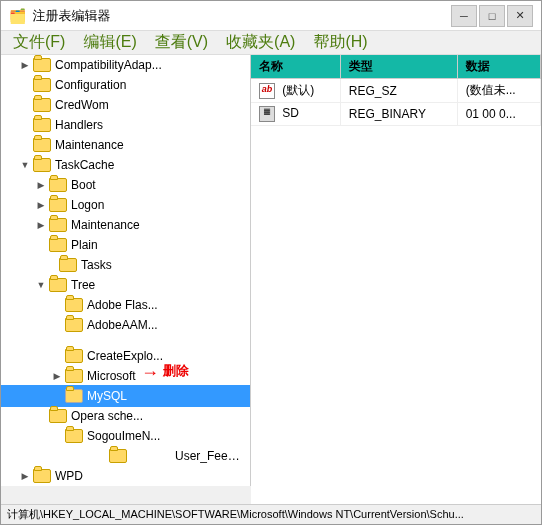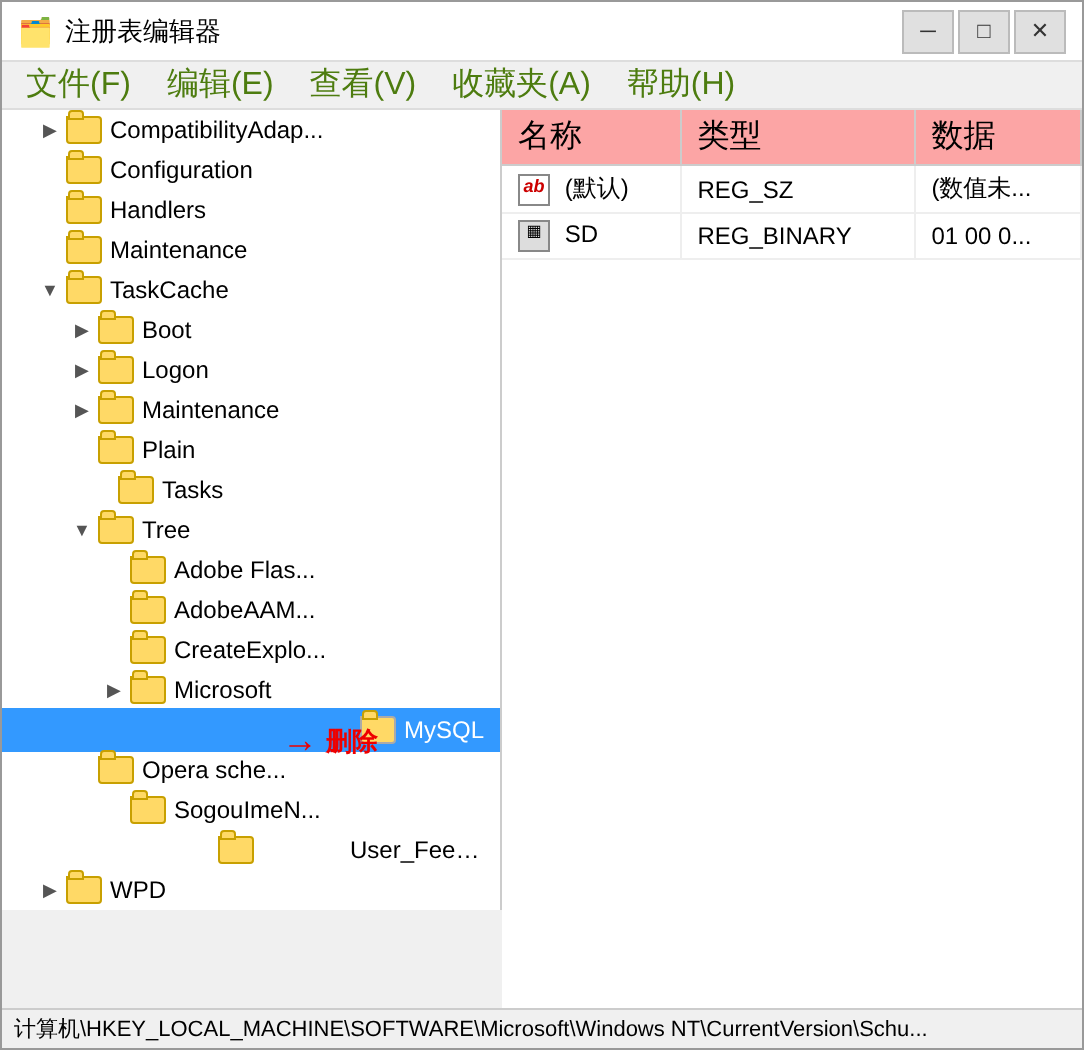--- a/index.html
+++ b/index.html
@@ -87,21 +87,21 @@
       overflow: auto;
     }
     .tree-node {
       display: flex;
       align-items: center;
       height: 20px;
       cursor: pointer;
       white-space: nowrap;
       padding-right: 8px;
     }
-    .tree-node.selected { background: #3399ff; color: #fff; justify-content: flex-end; }
+    .tree-node.selected { background: #3399ff; color: #fff; }
     .tree-node.selected .folder-icon { color: inherit; }
     .expand-btn {
       width: 16px;
       height: 16px;
       display: flex;
       align-items: center;
       justify-content: center;
       font-size: 9px;
       color: #555;
       flex-shrink: 0;
@@ -137,27 +137,27 @@
       text-overflow: ellipsis;
     }
     .tree-node.selected .node-label { color: #fff; }
 
     
     .reg-table {
       width: 100%;
       border-collapse: collapse;
     }
     .reg-table th {
-      background: #fca5a5;
+      background: #14b8a6;
       border-bottom: 1px solid #ccc;
       border-right: 1px solid #ccc;
       text-align: left;
       padding: 3px 8px;
-      font-weight: normal;
-      font-size: 16px;
+      font-weight: bold;
+      font-size: 12px;
       white-space: nowrap;
     }
     .reg-table td {
       border-bottom: 1px solid #eee;
       border-right: 1px solid #eee;
       padding: 3px 8px;
       font-size: 12px;
       white-space: nowrap;
     }
     .reg-icon {
@@ -270,20 +270,25 @@
           <span class="folder-icon"></span>
           <span class="node-label">CompatibilityAdap...</span>
         </div>
 
         <div class="tree-node" style="padding-left: 16px;">
           <span class="expand-btn"></span>
           <span class="folder-icon"></span>
           <span class="node-label">Configuration</span>
         </div>
 
+        <div class="tree-node" style="padding-left: 16px;">
+          <span class="expand-btn"></span>
+          <span class="folder-icon"></span>
+          <span class="node-label">CredWom</span>
+        </div>
 
         <div class="tree-node" style="padding-left: 16px;">
           <span class="expand-btn"></span>
           <span class="folder-icon"></span>
           <span class="node-label">Handlers</span>
         </div>
 
         <div class="tree-node" style="padding-left: 16px;">
           <span class="expand-btn"></span>
           <span class="folder-icon"></span>
@@ -337,21 +342,21 @@
           <span class="folder-icon"></span>
           <span class="node-label">Adobe Flas...</span>
         </div>
 
         <div class="tree-node" style="padding-left: 48px;">
           <span class="expand-btn"></span>
           <span class="folder-icon"></span>
           <span class="node-label">AdobeAAM...</span>
         </div>
 
-        <div class="tree-node" style="padding-left: 48px;">
+        <div class="tree-node" style="padding-left: 48px; margin-top: 11px;">
           <span class="expand-btn"></span>
           <span class="folder-icon"></span>
           <span class="node-label">CreateExplo...</span>
         </div>
 
         <div class="tree-node" style="padding-left: 48px;">
           <span class="expand-btn">▶</span>
           <span class="folder-icon"></span>
           <span class="node-label">Microsoft</span>
         </div>

